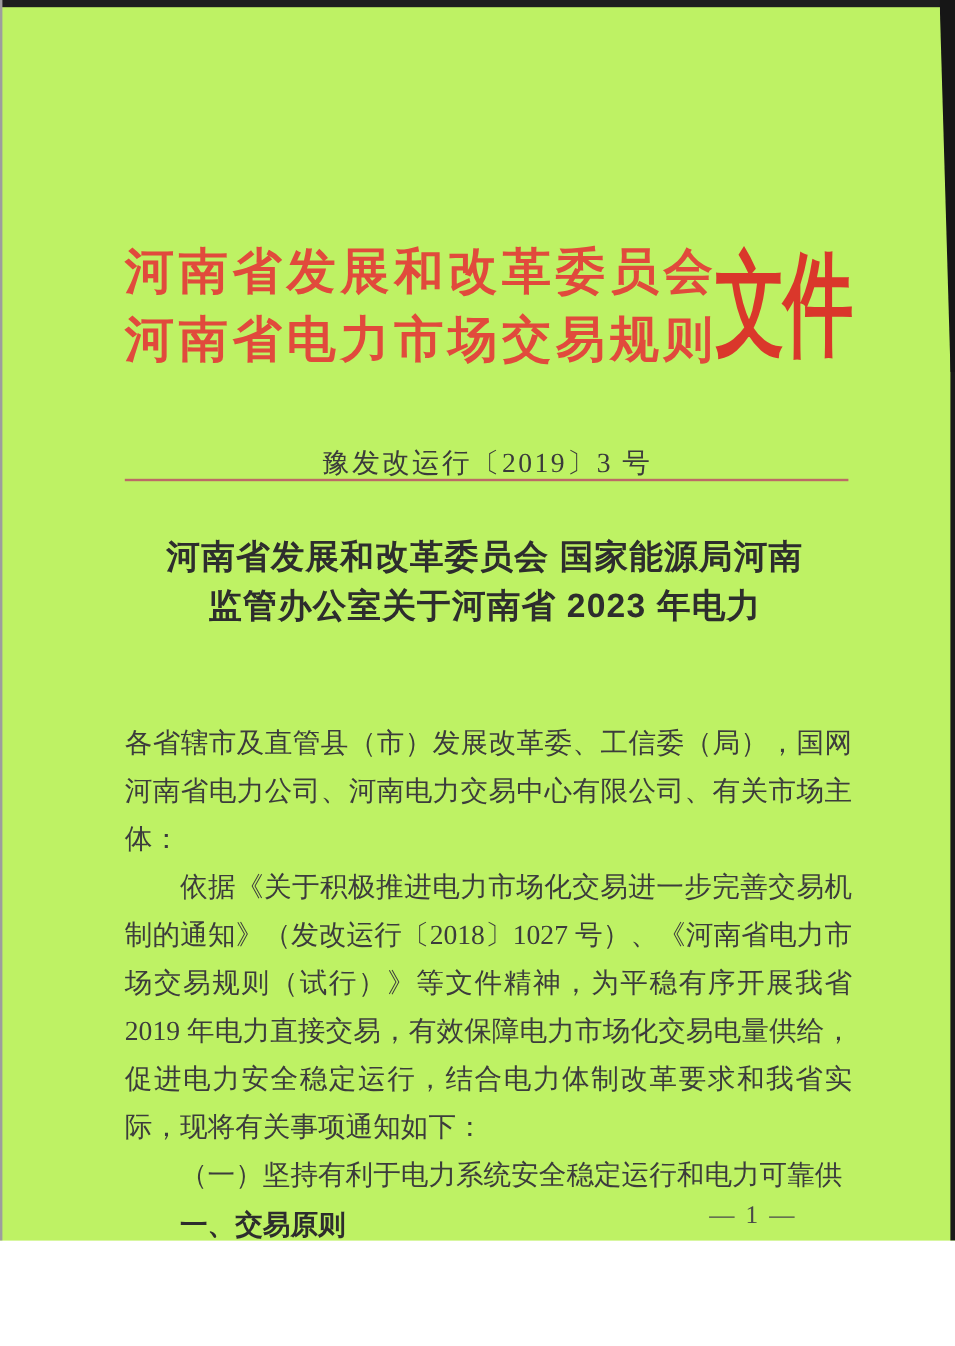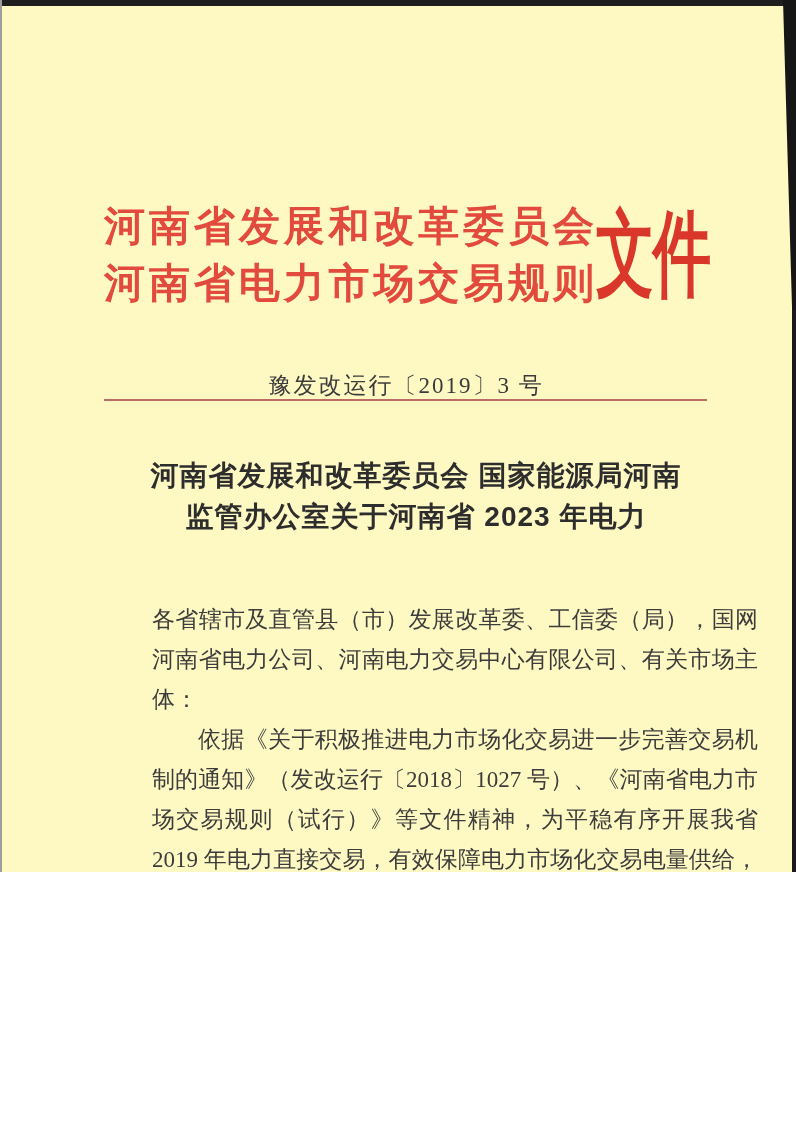--- a/index.html
+++ b/index.html
@@ -1,20 +1,20 @@
 <!DOCTYPE html>
 <html><head>
 <meta charset="utf-8">
 <style>
   html, body { margin: 0; padding: 0; background: #ffffff; }
   .page {
     position: relative;
     width: 796px;
-    height: 872px;
-    background: #fef9c3;
+    height: 1034px;
+    background: #bef264;
     overflow: hidden;
     font-family: "Liberation Serif", "DejaVu Serif", serif;
   }
 
   
   .edge-top {
     position: absolute; top: 0; left: 0;
     width: 796px; height: 6px;
     background: #1e1e1e;
   }
@@ -72,39 +72,38 @@
   }
 
   .red-rule {
     position: absolute; top: 399px; left: 104px;
     width: 603px; height: 2px;
     background: #bc6b66;
   }
 
   .title {
     position: absolute; top: 443px; left: 78px;
-    width: 652px; margin: 12px;
+    width: 652px; margin: 0;
     text-align: center;
     font-family: "Liberation Sans", "DejaVu Sans", sans-serif;
     font-size: 28px;
     font-weight: bold;
     line-height: 41px;
     letter-spacing: 1px;
     color: #2d2d2d;
   }
   .title-line { display: block; }
 
   .body {
     position: absolute; top: 600px; left: 104px;
     width: 606px;
     font-size: 23px;
     line-height: 40px;
     color: #3c3c3c;
     text-align: justify;
-    margin-left: 48px;
   }
   .para { margin: 0; }
   .indent { text-indent: 2em; }
   .section-heading {
     font-family: "Liberation Sans", "DejaVu Sans", sans-serif;
     font-weight: bold;
     color: #2d2d2d;
   }
 
   .page-number {

